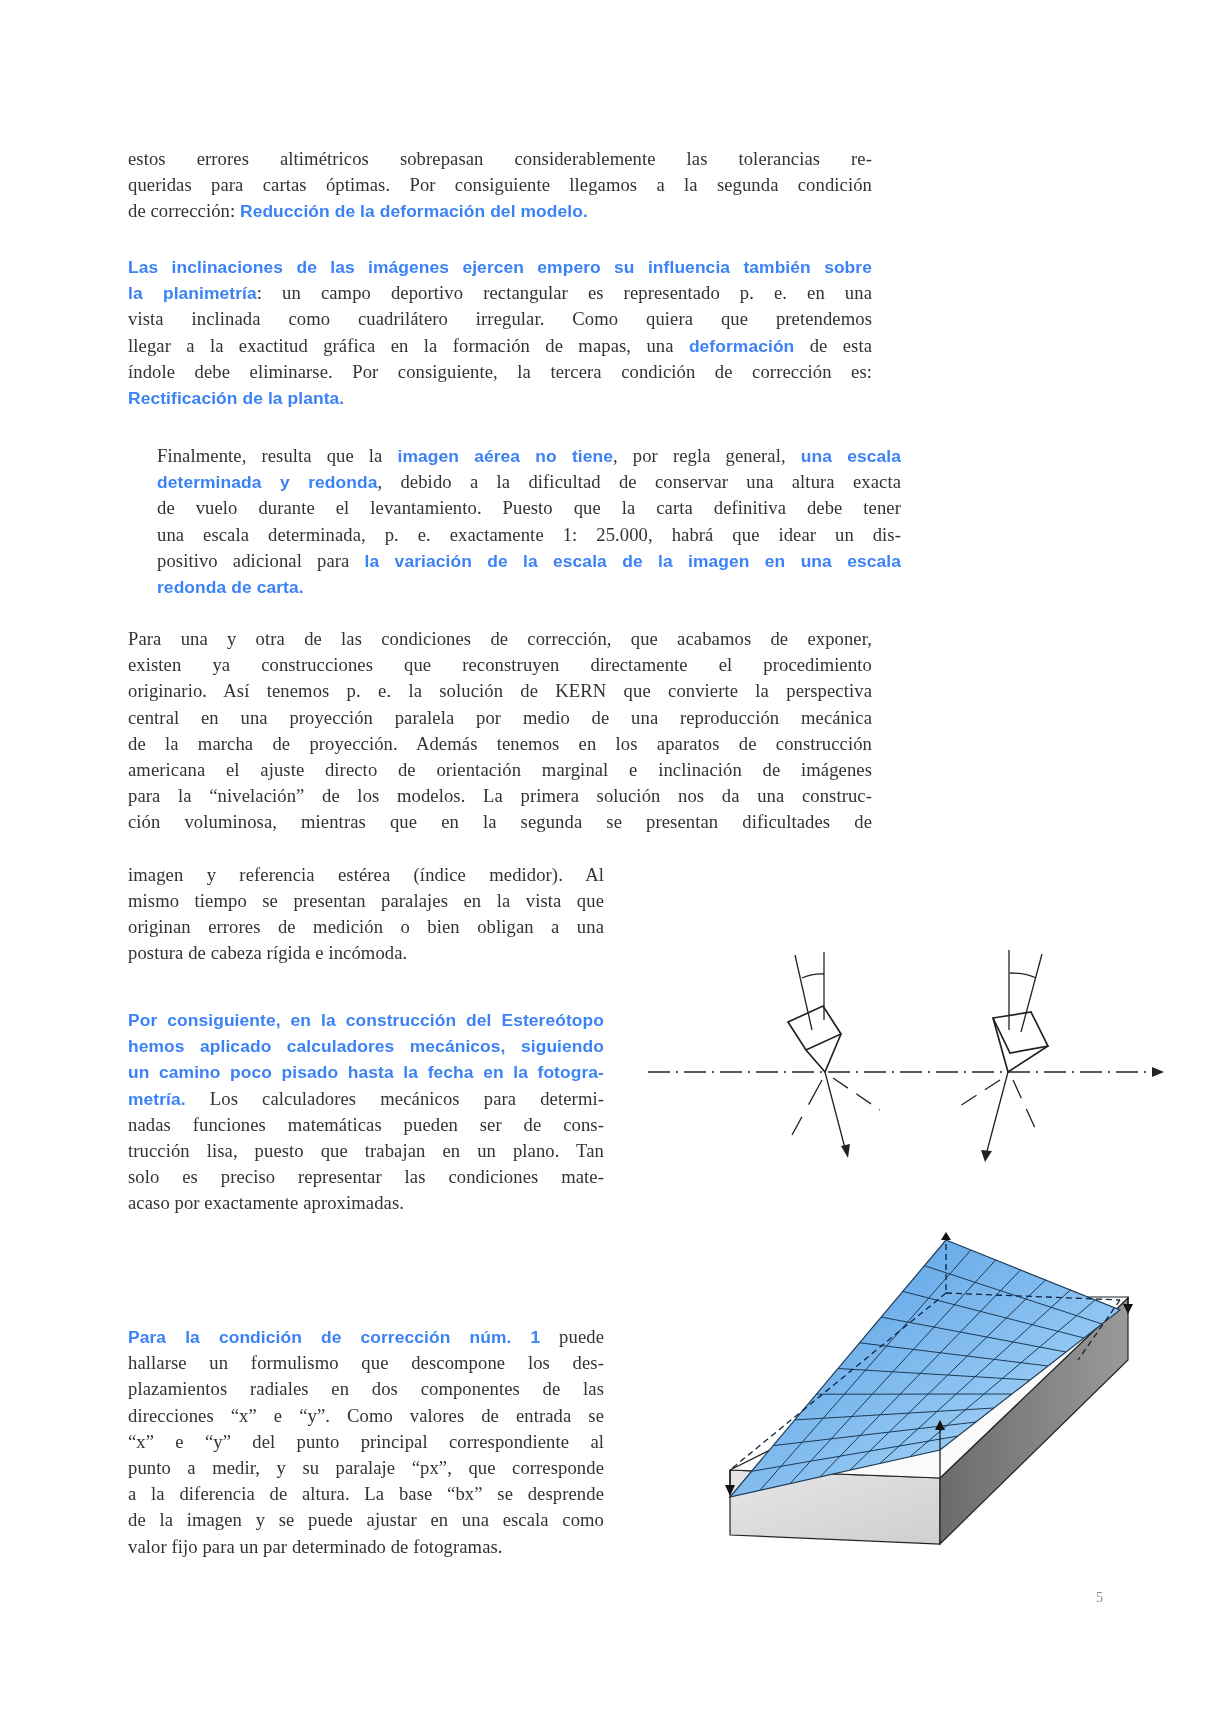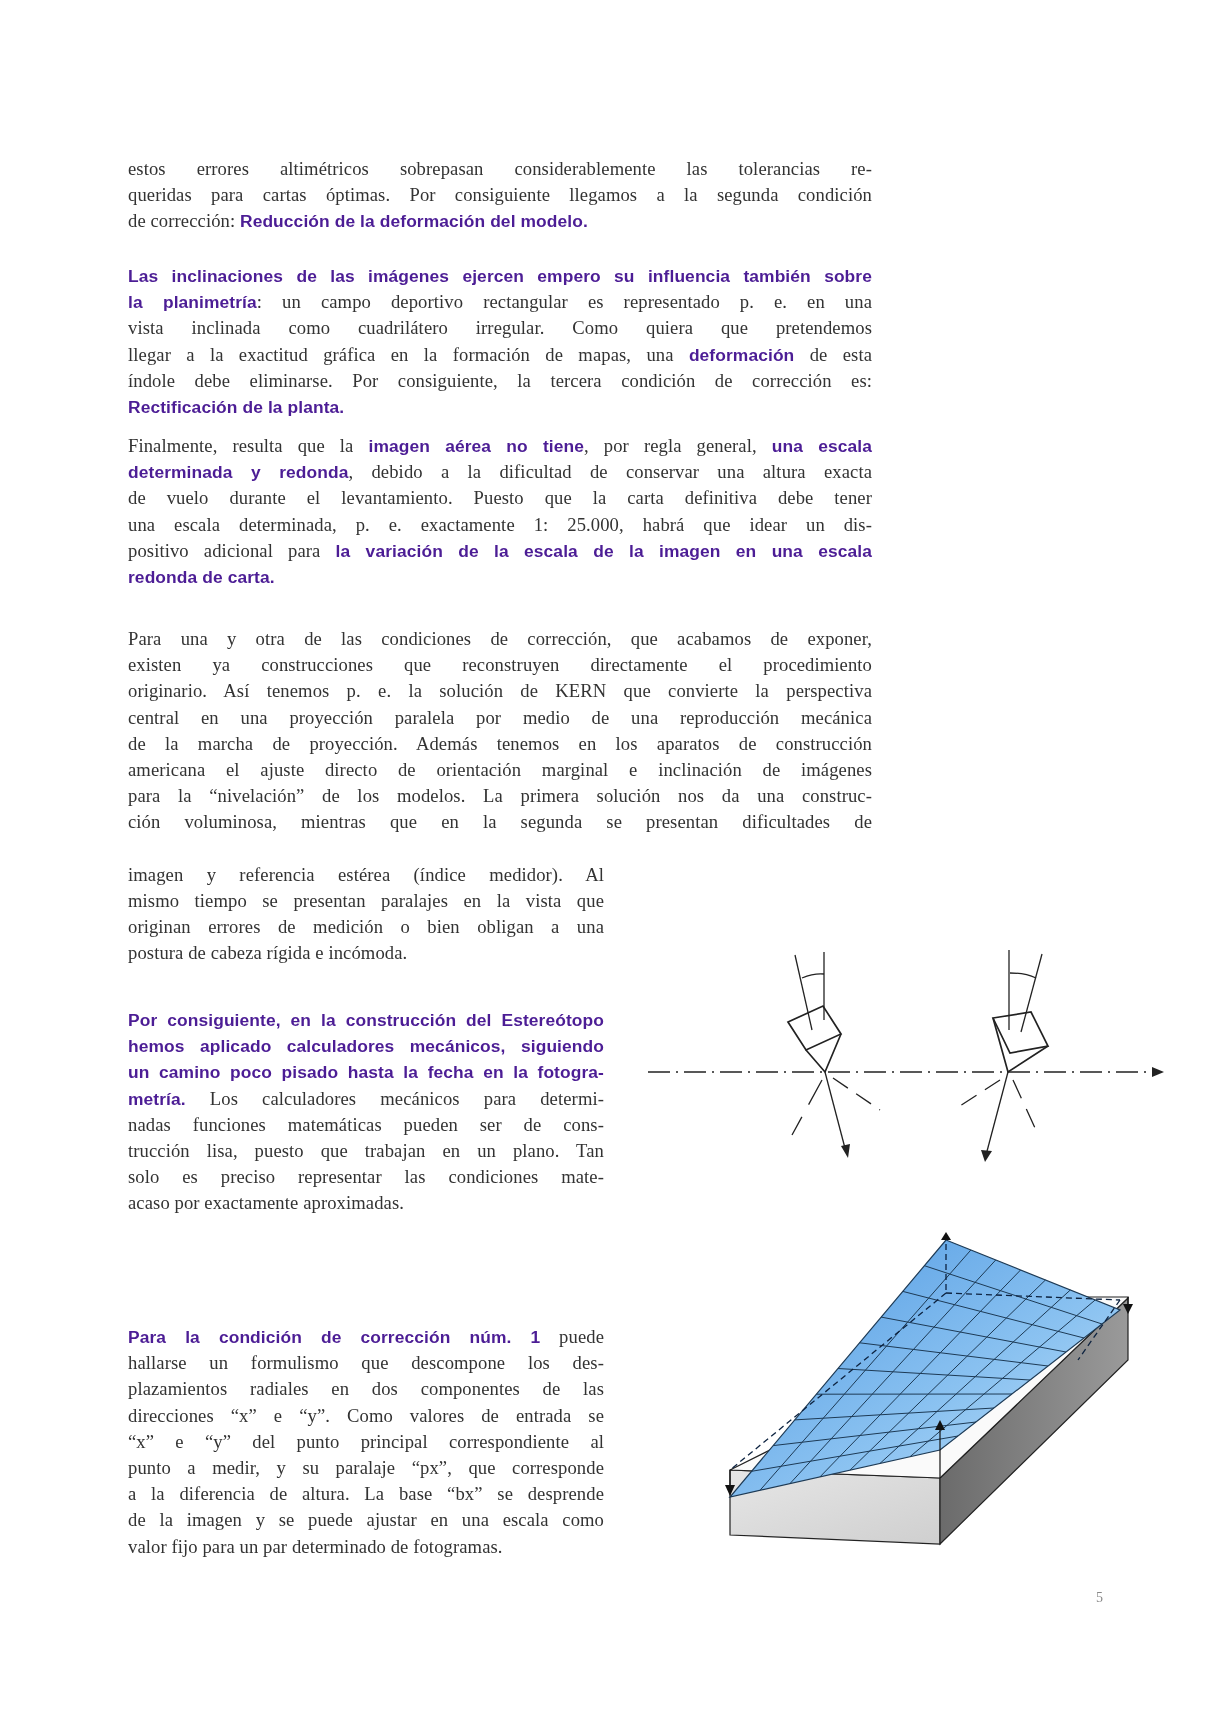--- a/index.html
+++ b/index.html
@@ -1,46 +1,46 @@
 <!DOCTYPE html>
 <html><head>
 <meta charset="utf-8">
 <style>
   html, body { margin:0; padding:0; background:#ffffff; }
   body { width:1217px; height:1714px; position:relative; overflow:hidden;
          font-family:"Liberation Serif","DejaVu Serif",serif; color:#2a2a2a; }
   .p { position:absolute; left:128px; font-size:18.6px; line-height:26.2px;
        text-align:justify; margin:0; color:#333; letter-spacing:0.1px; }
   .p b { font-family:"Liberation Sans","DejaVu Sans",sans-serif; font-weight:bold;
-         color:#4c1d95; font-size:17.4px; letter-spacing:0.1px; }
+         color:#3b82f6; font-size:17.4px; letter-spacing:0.1px; }
   .full { width:744px; }
   .narrow { width:476px; }
   .p span.line { display:block; text-align:justify; text-align-last:justify; height:26.2px; white-space:nowrap; }
   .p span.line.last { text-align-last:left; }
   .pagenum { position:absolute; left:1096px; top:1590px; font-size:14px; color:#888; }
   .fig { position:absolute; }
 </style>
 </head>
 <body>
 
 <div id="text-root">
-    <div class="p full" style="top: 146px; margin-top: 10px;">
+    <div class="p full" style="top: 146px;">
       <span class="line"><span>estos errores altimétricos sobrepasan considerablemente las tolerancias re-</span></span>
       <span class="line"><span>queridas para cartas óptimas. Por consiguiente llegamos a la segunda condición</span></span>
       <span class="line last"><span>de corrección: </span><b>Reducción de la deformación del modelo.</b></span>
     </div>
-    <div class="p full" style="top: 263px;">
+    <div class="p full" style="top: 254px;">
       <span class="line"><b>Las inclinaciones de las imágenes ejercen empero su influencia también sobre</b></span>
       <span class="line"><b>la planimetría</b><span>: un campo deportivo rectangular es representado p. e. en una</span></span>
       <span class="line"><span>vista inclinada como cuadrilátero irregular. Como quiera que pretendemos</span></span>
       <span class="line"><span>llegar a la exactitud gráfica en la formación de mapas, una </span><b>deformación</b><span> de esta</span></span>
       <span class="line"><span>índole debe eliminarse. Por consiguiente, la tercera condición de corrección es:</span></span>
       <span class="line last"><b>Rectificación de la planta.</b></span>
     </div>
-    <div class="p full" style="top: 433px;">
+    <div class="p full" style="top: 443px; margin-left: 29px;">
       <span class="line"><span>Finalmente, resulta que la </span><b>imagen aérea no tiene</b><span>, por regla general, </span><b>una escala</b></span>
       <span class="line"><b>determinada y redonda</b><span>, debido a la dificultad de conservar una altura exacta</span></span>
       <span class="line"><span>de vuelo durante el levantamiento. Puesto que la carta definitiva debe tener</span></span>
       <span class="line"><span>una escala determinada, p. e. exactamente 1: 25.000, habrá que idear un dis-</span></span>
       <span class="line"><span>positivo adicional para </span><b>la variación de la escala de la imagen en una escala</b></span>
       <span class="line last"><b>redonda de carta.</b></span>
     </div>
     <div class="p full" style="top: 626px;">
       <span class="line"><span>Para una y otra de las condiciones de corrección, que acabamos de exponer,</span></span>
       <span class="line"><span>existen ya construcciones que reconstruyen directamente el procedimiento</span></span>

